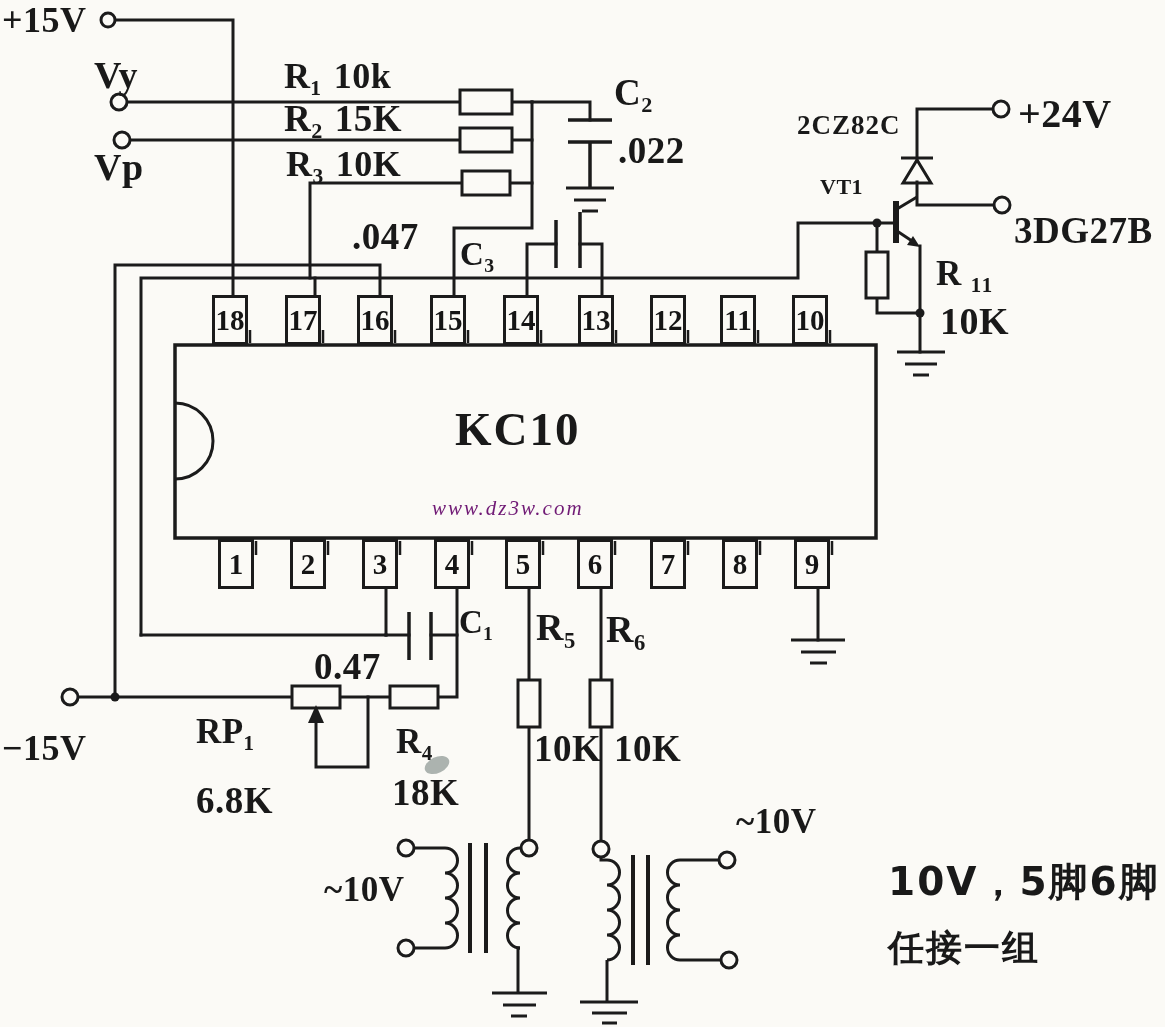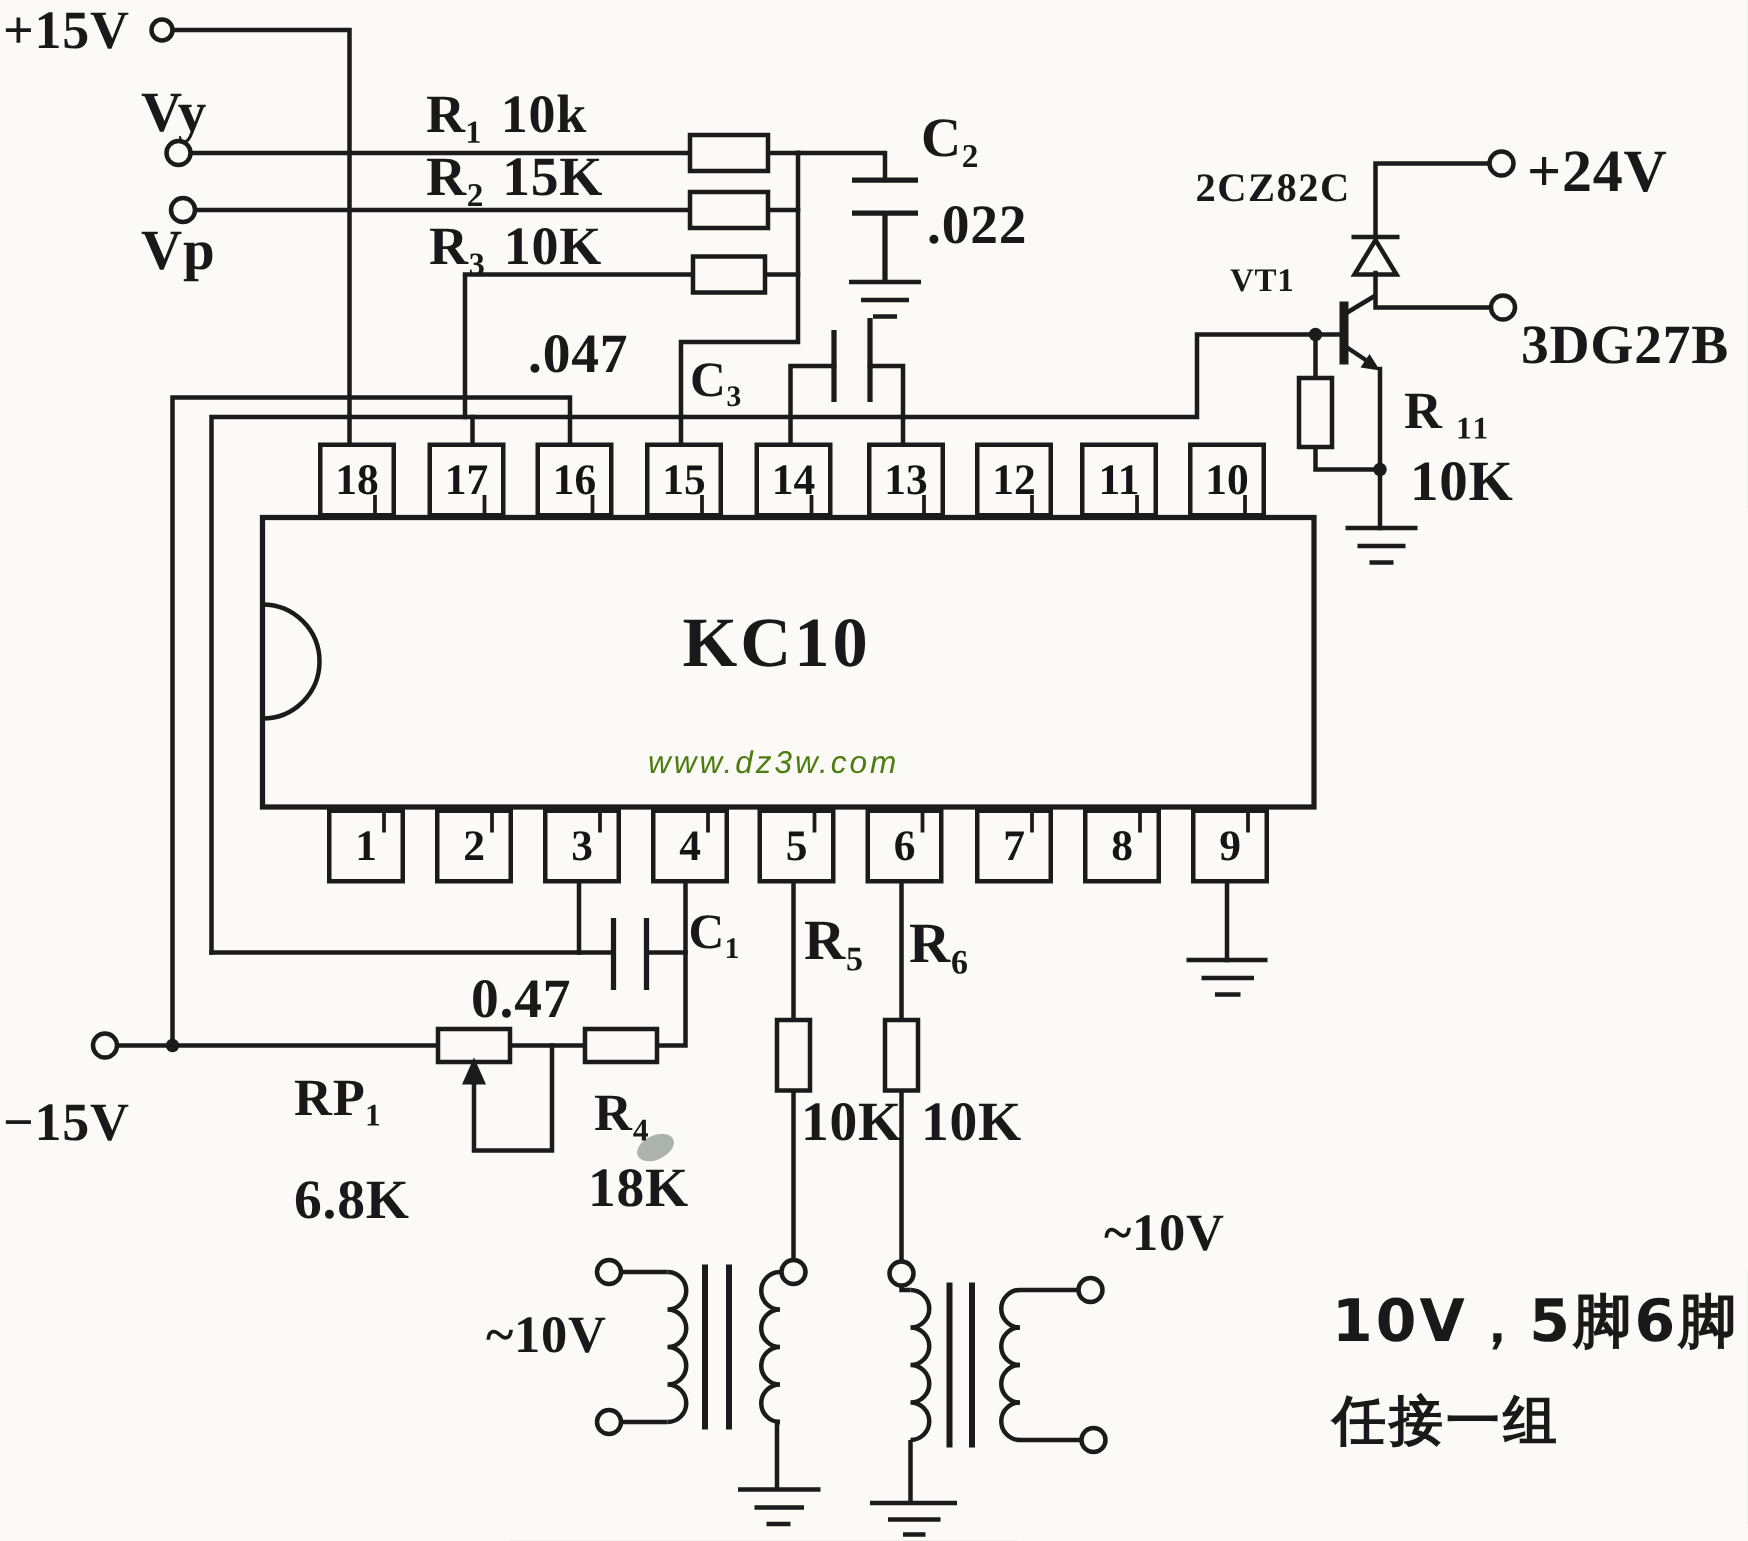--- a/index.html
+++ b/index.html
@@ -9,26 +9,26 @@
     font-family:"Liberation Serif","DejaVu Serif","DejaVu Sans",serif;
   }
   #stage svg{position:absolute;left:0;top:0;}
   .lbl{
     position:absolute;color:#191919;font-weight:700;line-height:1;
     white-space:nowrap;letter-spacing:.5px;
   }
   .lbl .val{margin-left:12px;}
   .cjk{font-family:"DejaVu Sans","Liberation Sans",sans-serif;letter-spacing:2px;}
   .wm{
-    color:#4d7c0f;font-style:italic;font-weight:400;letter-spacing:2px;
-    font-family:Liberation Sans, sans-serif;
+    color:#701a75;font-style:italic;font-weight:400;letter-spacing:2px;
+    font-family:Liberation Serif, serif;
     text-align:right;
   }
   .pin{
-    position:absolute;width:52px;height:50px;border:3px solid #1b1b1b;
+    position:absolute;width:36px;height:50px;border:3px solid #1b1b1b;
     box-sizing:border-box;display:flex;align-items:center;justify-content:center;
     font-weight:700;font-size:29px;color:#151515;background:transparent;
   }
 </style>
 </head>
 <body>
 
 <div id="stage">
 
   <svg width="1165" height="1027" viewBox="0 0 1165 1027">

